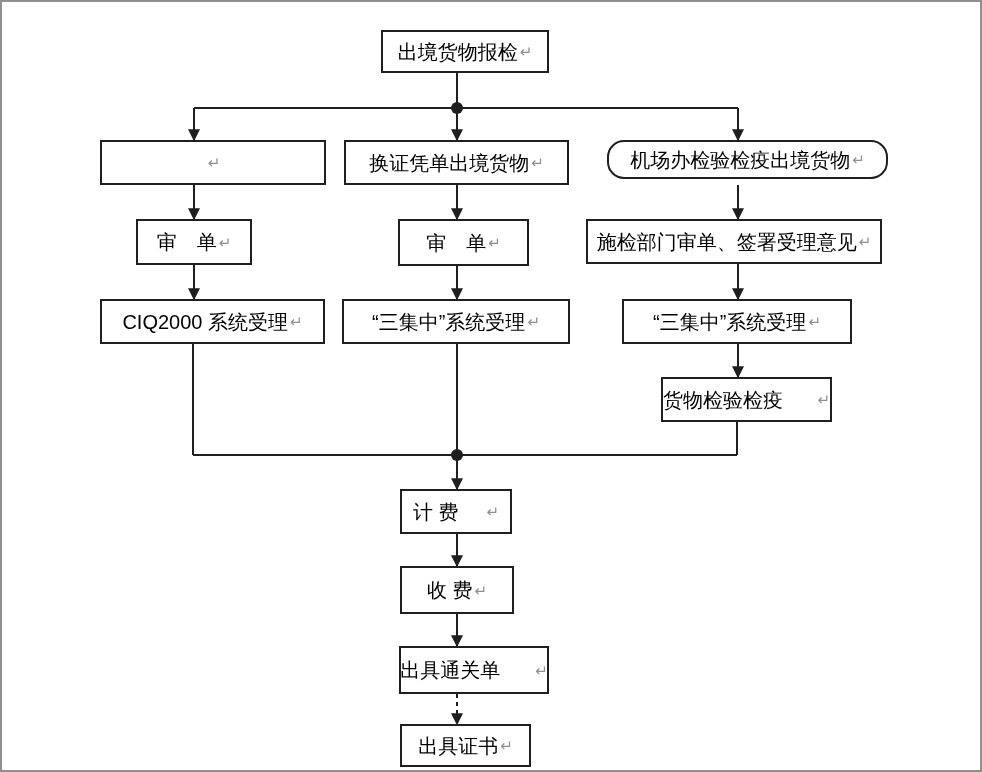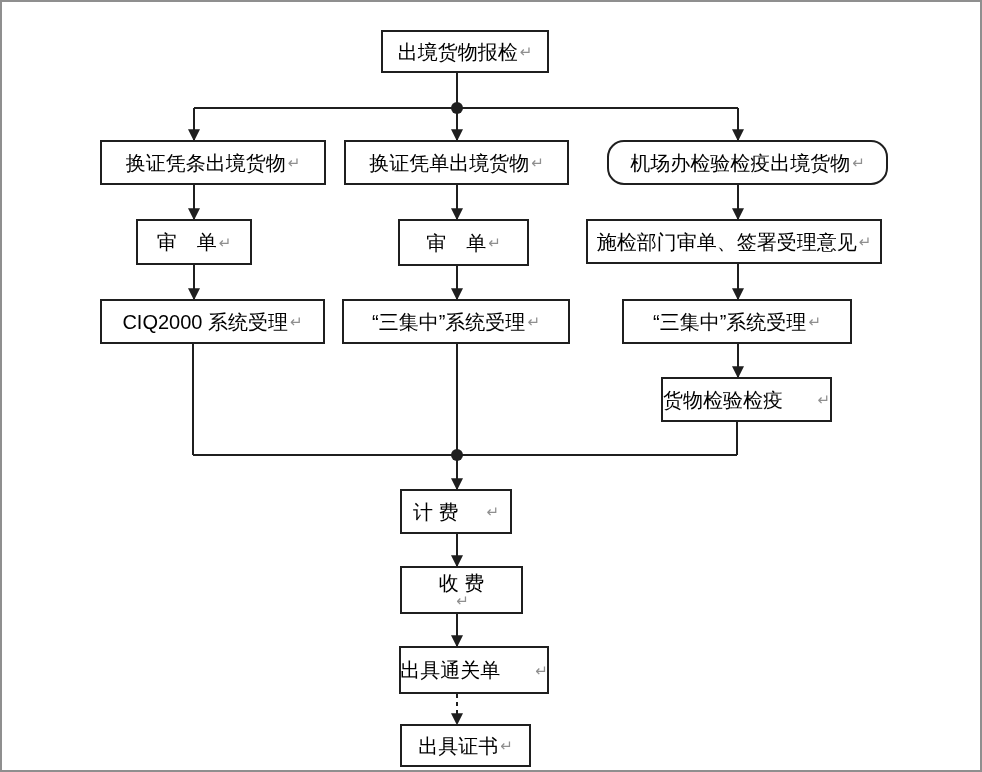--- a/index.html
+++ b/index.html
@@ -36,30 +36,30 @@
     color: #8f8f8f;
     font-size: 15px;
     margin-left: 2px;
     line-height: 1;
   }
   .node .lbl { line-height: 1; }
   
   #n-start       { left: 379px; top:  28px; width: 168px; height: 43px; }
   #n-branch1     { left:  98px; top: 138px; width: 226px; height: 45px; }
   #n-branch2     { left: 342px; top: 138px; width: 225px; height: 45px; }
-  #n-branch3     { left: 605px; top: 138px; width: 281px; height: 45px; border-radius: 17px; }
+  #n-branch3     { left: 605px; top: 138px; width: 281px; height: 39px; border-radius: 17px; }
   #n-review1     { left: 134px; top: 217px; width: 116px; height: 46px; }
   #n-review2     { left: 396px; top: 217px; width: 131px; height: 47px; }
   #n-review3     { left: 584px; top: 217px; width: 296px; height: 45px; }
   #n-accept1     { left:  98px; top: 297px; width: 225px; height: 45px; }
   #n-accept2     { left: 340px; top: 297px; width: 228px; height: 45px; }
   #n-accept3     { left: 620px; top: 297px; width: 230px; height: 45px; }
   #n-inspect     { left: 659px; top: 375px; width: 171px; height: 45px; justify-content: space-between; }
   #n-feecalc     { left: 398px; top: 487px; width: 112px; height: 45px; gap: 26px; }
-  #n-feecollect  { left: 398px; top: 564px; width: 123px; height: 48px; flex-direction: column; }
+  #n-feecollect  { left: 398px; top: 564px; width: 114px; height: 48px; }
   #n-clearance   { left: 397px; top: 644px; width: 150px; height: 48px; gap: 33px; }
   #n-certificate { left: 398px; top: 722px; width: 131px; height: 43px; }
 </style>
 </head>
 <body>
 
 <div id="canvas">
 
   <svg id="connectors" viewBox="0 0 982 772" xmlns="http://www.w3.org/2000/svg">
     <defs>
@@ -104,21 +104,20 @@
       <circle cx="455" cy="453" r="6"></circle>
     </g>
   </svg>
 
   <div class="node" id="n-start">
     <span class="lbl">出境货物报检</span>
       <span class="ret">↵</span>
   </div>
 
   <div class="node" id="n-branch1">
-    <span class="lbl">换证凭条出境货物</span>
       <span class="ret">↵</span>
   </div>
 
   <div class="node" id="n-branch2">
     <span class="lbl">换证凭单出境货物</span>
       <span class="ret">↵</span>
   </div>
 
   <div class="node" id="n-branch3">
     <span class="lbl">机场办检验检疫出境货物</span>

